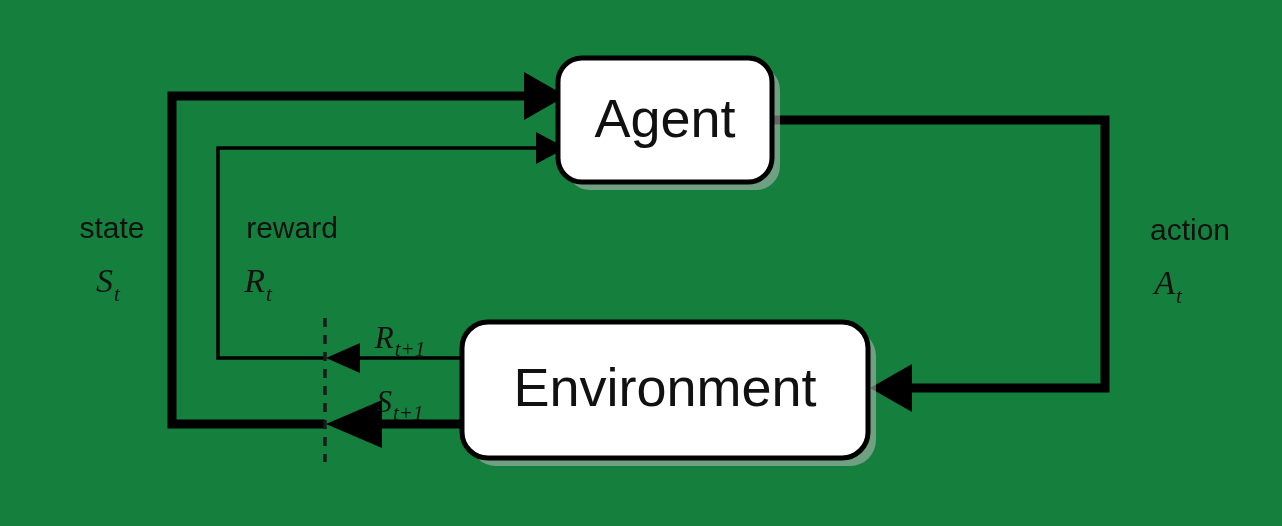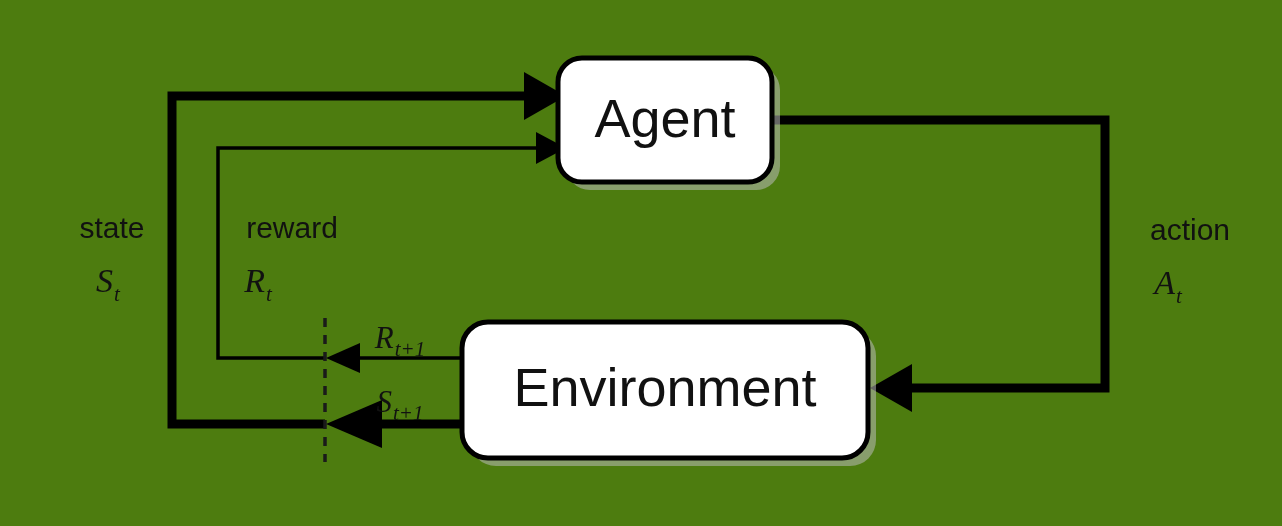--- a/index.html
+++ b/index.html
@@ -10,21 +10,21 @@
   body {
     width: 1282px;
     height: 526px;
     font-family: "Liberation Sans", sans-serif;
     overflow: hidden;
   }
   #diagram-root {
     position: relative;
     width: 1282px;
     height: 526px;
-    background: #4d7c0f;
+    background: #15803d;
   }
   svg.diagram-canvas {
     position: absolute;
     top: 0;
     left: 0;
     width: 1282px;
     height: 526px;
     display: block;
   }
   .node-box {

